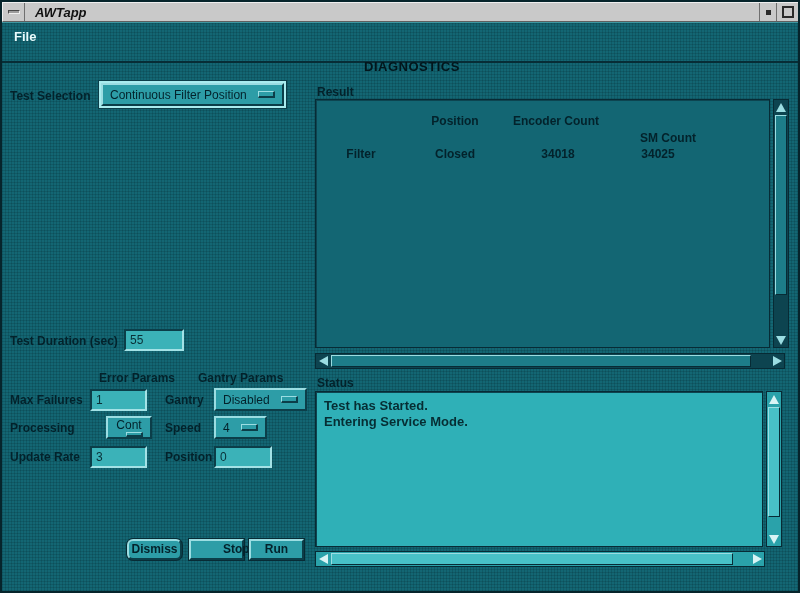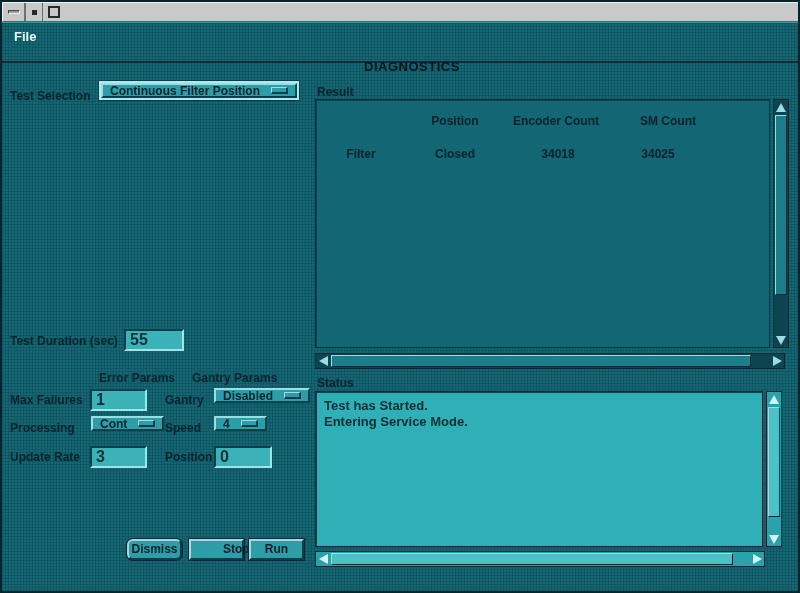--- a/index.html
+++ b/index.html
@@ -49,43 +49,43 @@
   .heading {
     position:absolute; left:300px; top:57px; width:220px;
     text-align:center; font-size:13px; font-weight:bold; color:#02161c;
     letter-spacing:0.5px;
   }
 
   .lbl { position:absolute; font-size:12px; font-weight:bold; color:#03222b; white-space:nowrap; }
 
   
   .optmenu {
-    position:absolute; height:15px;
+    position:absolute; height:23px;
     background:#2d9da7;
     border-top:2px solid #9bdde2; border-left:2px solid #9bdde2;
     border-bottom:2px solid #0b3e49; border-right:2px solid #0b3e49;
     display:flex; align-items:center; padding:0 7px;
-    font-size:12px; font-weight:bold; color:#03222b; white-space:nowrap;
+    font-size:12px; font-weight:normal; color:#03222b; white-space:nowrap;
   }
   .optmenu .dash {
     display:inline-block; width:17px; height:7px; margin-left:11px;
     background:#2d9da7;
     border-top:1px solid #9bdde2; border-left:1px solid #9bdde2;
     border-bottom:2px solid #0b3e49; border-right:2px solid #0b3e49;
   }
   .optmenu.focused { box-shadow:0 0 0 2px #a9ecef, 0 0 0 3px #0b3e49; }
 
   
   .tfield {
     position:absolute; height:22px;
     background:#3bb2b8;
     border-top:2px solid #0b3e49; border-left:2px solid #0b3e49;
     border-bottom:2px solid #a3e2e6; border-right:2px solid #a3e2e6;
     font-family:"Liberation Sans", sans-serif;
-    font-size:16px; font-weight:bold; color:#093037;
+    font-size:12px; font-weight:normal; color:#093037;
     padding:0 4px; outline:none;
   }
 
   
   .gbox {
     position:absolute;
     border:1px solid #072b35;
     box-shadow:inset 1px 1px 0 #0d4450;
   }
   .result-box { left:313px; top:97px; width:455px; height:249px; background:#136673; }
@@ -130,20 +130,21 @@
 </style>
 </head>
 <body>
 
 <div class="window dither">
 
   <div class="titlebar">
     <div class="wm-btn">
       <div class="wm-dash"></div>
     </div>
+    <div class="wm-title">AWTapp</div>
     <div class="wm-sep"></div>
     <div class="wm-min">
       <div class="wm-min-glyph"></div>
     </div>
     <div class="wm-max">
       <div class="wm-max-glyph"></div>
     </div>
   </div>
 
   <div class="menubar">
@@ -155,21 +156,21 @@
   <div class="lbl" style="left:8px; top:87px;">Test Selection</div>
   <div class="optmenu focused" style="left:99px; top:81px;">
     <span>Continuous Filter Position</span>
     <span class="dash"></span>
   </div>
 
   <div class="lbl" style="left:315px; top:83px;">Result</div>
   <div class="gbox result-box dither">
     <span class="rcell" style="left:139px; top:14px;">Position</span>
     <span class="rcell" style="left:240px; top:14px;">Encoder Count</span>
-    <span class="rcell" style="left:352px; top:14px;">SM Count</span>
+    <span class="rcell" style="left:352px; top:31px;">SM Count</span>
     <span class="rcell" style="left:45px; top:47px;">Filter</span>
     <span class="rcell" style="left:139px; top:47px;">Closed</span>
     <span class="rcell" style="left:242px; top:47px;">34018</span>
     <span class="rcell" style="left:342px; top:47px;">34025</span>
   </div>
 
   <div class="sb sb-dark" style="left:771px; top:97px; width:16px; height:249px;">
     <div class="sb-arrow" style="left:0; top:0; width:14px; height:14px;">
         <div class="tri tri-up"></div>
       </div>
@@ -186,32 +187,32 @@
     <div class="thumb thumb-dark" style="left:15px; top:1px; width:420px; height:12px;"></div>
     <div class="sb-arrow" style="right:0; top:0; width:14px; height:14px;">
         <div class="tri tri-right"></div>
       </div>
   </div>
 
   <div class="lbl" style="left:8px; top:332px;text-align:center;">Test Duration (sec)</div>
   <input class="tfield" style="left: 122px; top: 327px; width: 60px;" value="55">
 
   <div class="lbl" style="left:57px; top:369px;padding-left:40px;">Error Params</div>
-  <div class="lbl" style="left:190px; top:369px;">Gantry Params</div>
+  <div class="lbl" style="left:196px; top:369px;">Gantry Params</div>
 
   <div class="lbl" style="left:8px; top:391px;">Max Failures</div>
   <input class="tfield" style="left: 88px; top: 387px; width: 57px;" value="1">
   <div class="lbl" style="left:163px; top:391px;">Gantry</div>
   <div class="optmenu" style="left:212px; top:386px;">
     <span>Disabled</span>
     <span class="dash"></span>
   </div>
 
   <div class="lbl" style="left:8px; top:419px;">Processing</div>
-  <div class="optmenu" style="left:89px; top:414px;">
+  <div class="optmenu" style="left:104px; top:414px;flex-direction:column;">
     <span>Cont</span>
     <span class="dash"></span>
   </div>
   <div class="lbl" style="left:163px; top:419px;">Speed</div>
   <div class="optmenu" style="left:212px; top:414px;">
     <span>4</span>
     <span class="dash"></span>
   </div>
 
   <div class="lbl" style="left:8px; top:448px;">Update Rate</div>

